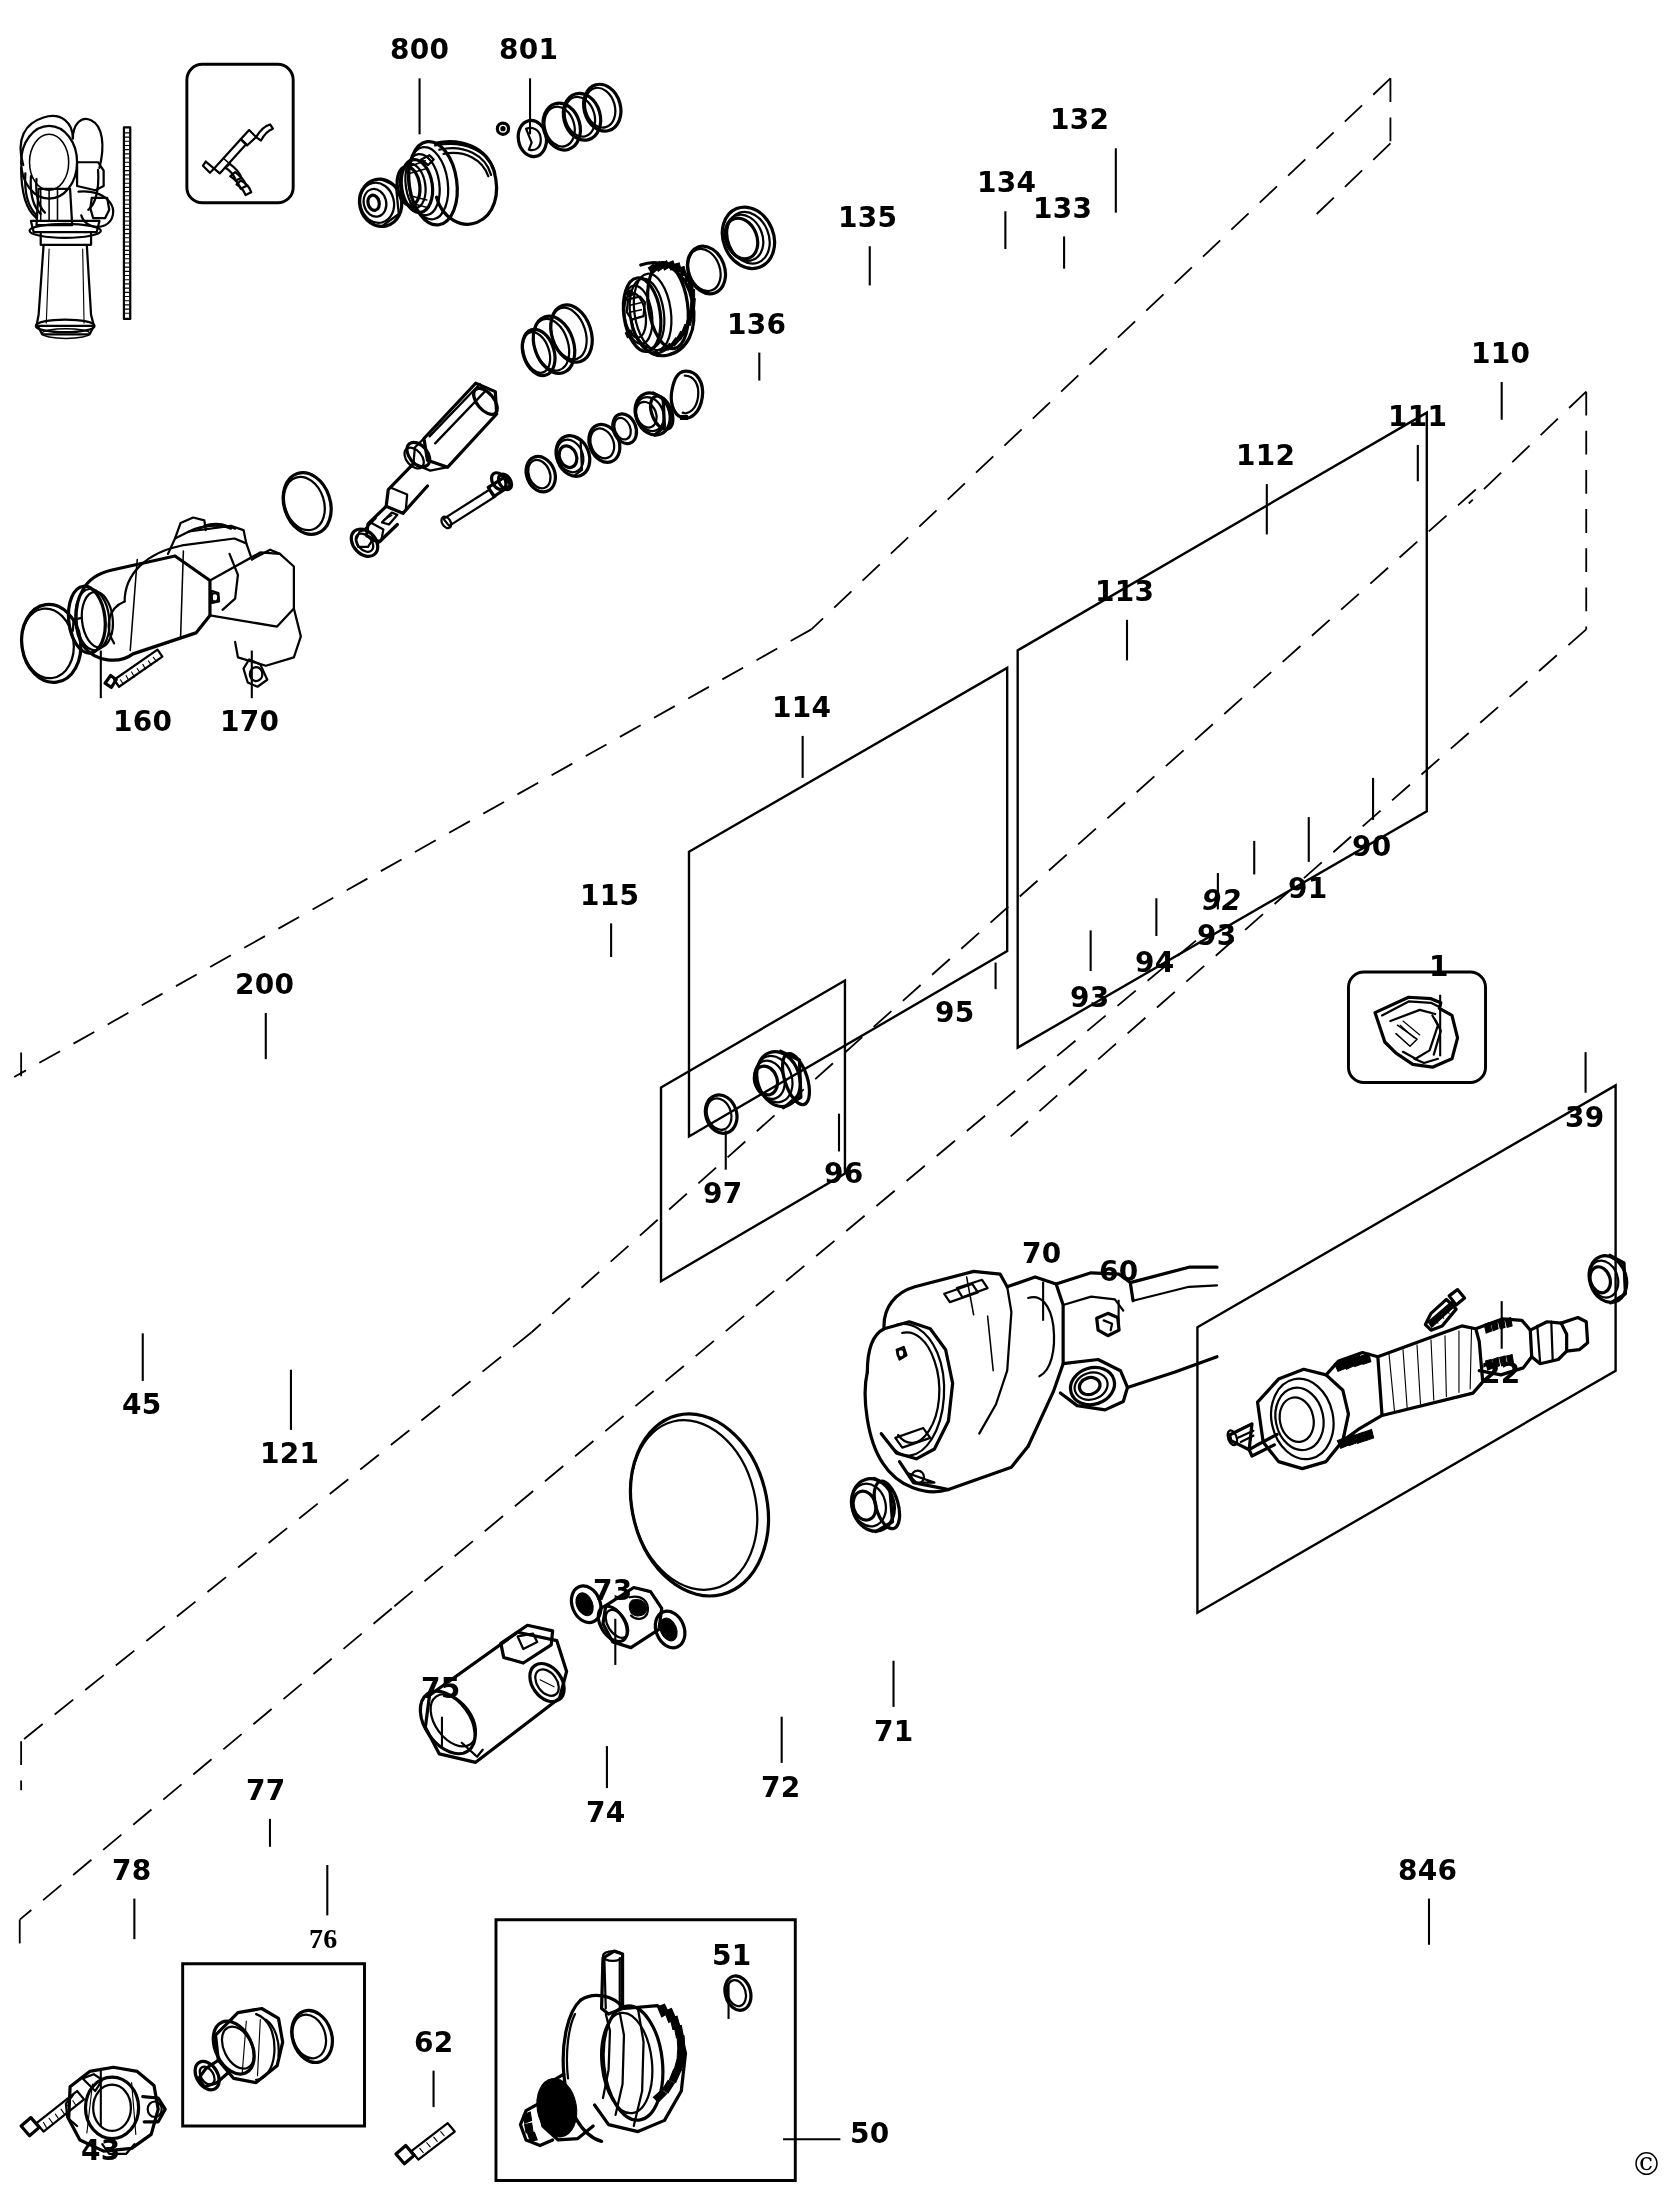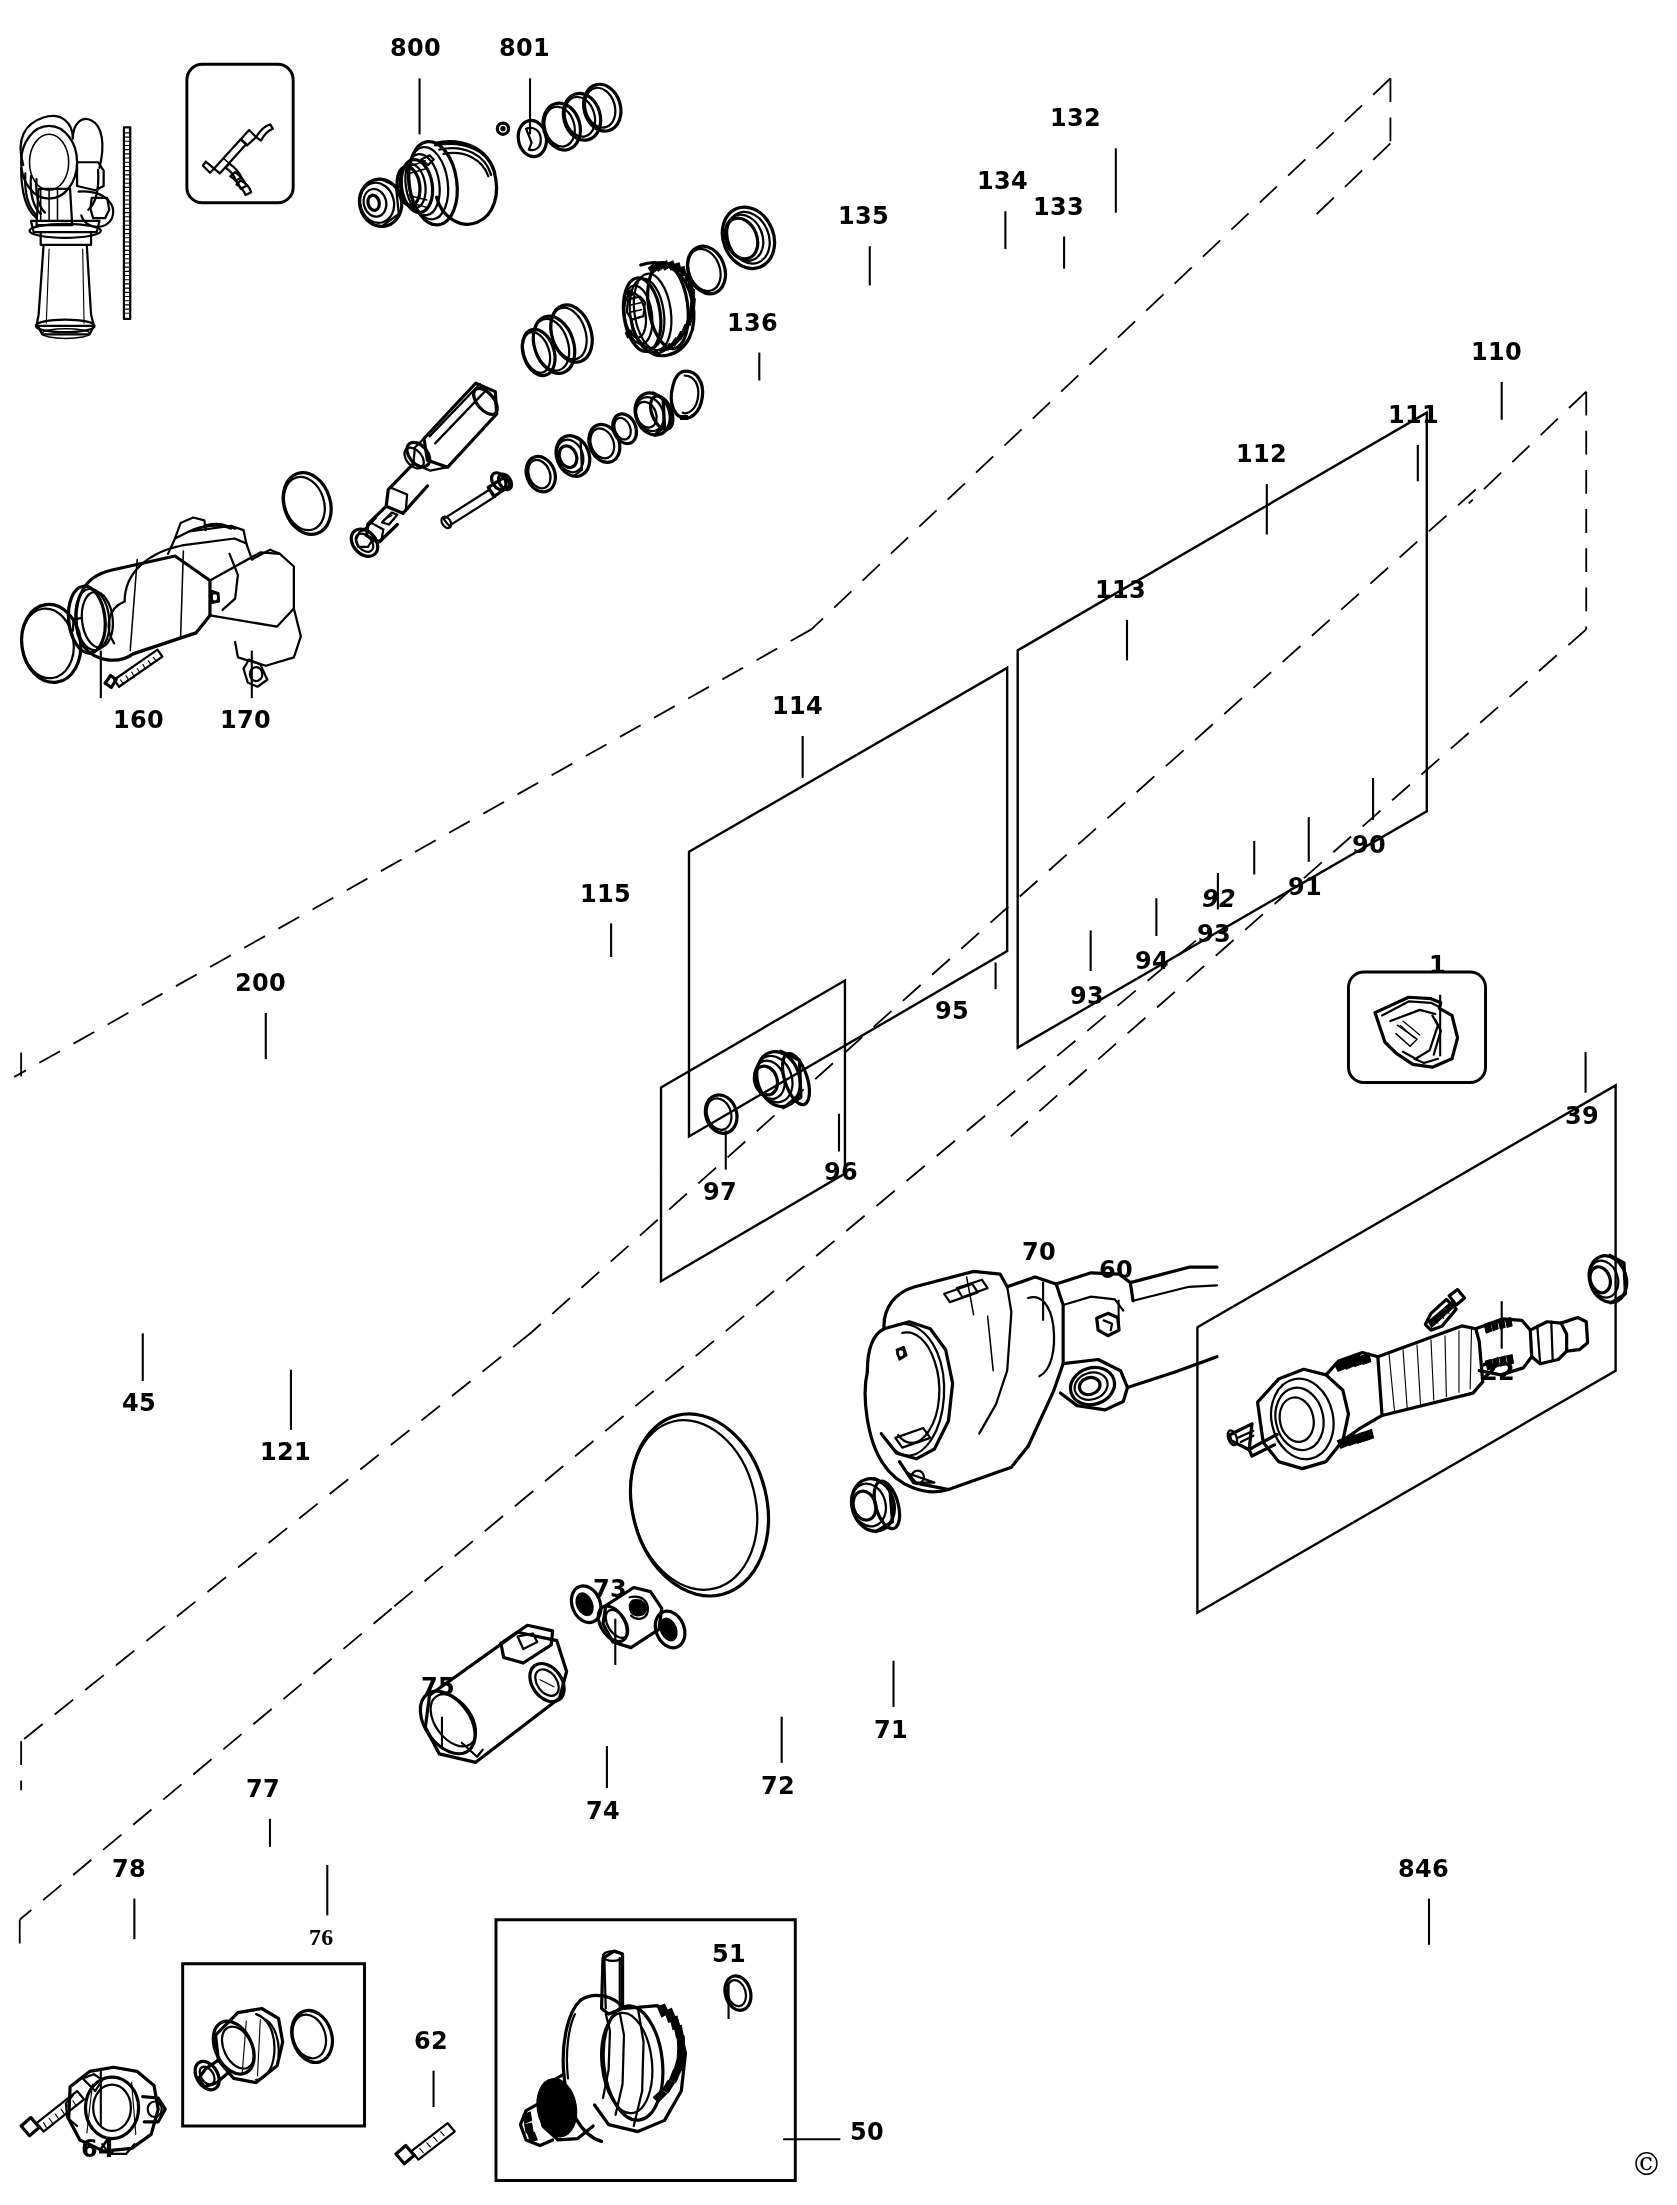--- a/index.html
+++ b/index.html
@@ -9,21 +9,21 @@
     position:relative;
     width:1678px;height:2205px;
     background:#ffffff;
     overflow:hidden;
   }
   #sheet svg{position:absolute;left:0;top:0;width:1678px;height:2205px;}
   .lbl{
     position:absolute;
     font-family:"DejaVu Sans","Liberation Sans",sans-serif;
     font-weight:700;
-    font-size:24px;
+    font-size:28px;
     color:#000;
     letter-spacing:0.3px;
     white-space:nowrap;
     line-height:1;
     user-select:none;
   }
   .copy{
     position:absolute;
     font-family:"DejaVu Serif","Liberation Serif",serif;
     font-size:31px;
@@ -629,21 +629,21 @@
       <div class="lbl" style="left: 421px; top: 1675px;">75</div>
       <div class="lbl" style="left: 761px; top: 1774px;">72</div>
       <div class="lbl" style="left: 586px; top: 1799px;">74</div>
       <div class="lbl" style="left: 246px; top: 1777px;">77</div>
       <div class="lbl" style="left: 112px; top: 1857px;">78</div>
       <div class="lbl" style="left: 309px; top: 1925px; font-family: Liberation Serif, serif;">76</div>
       <div class="lbl" style="left: 712px; top: 1942px;">51</div>
       <div class="lbl" style="left: 1398px; top: 1857px;">846</div>
       <div class="lbl" style="left: 414px; top: 2029px;">62</div>
       <div class="lbl" style="left: 850px; top: 2120px;">50</div>
-      <div class="lbl" style="left: 81px; top: 2137px;">64</div>
+      <div class="lbl" style="left: 81px; top: 2137px;">43</div>
       <div class="lbl" style="left: 69px; top: 708px; margin-left: 44px;">160</div>
       <div class="lbl" style="left: 220px; top: 708px;">170</div>
     </div>
 
   <div class="copy" style="left:1631px;top:2149px;">©</div>
 
 </div>
 
 
 </body></html>

